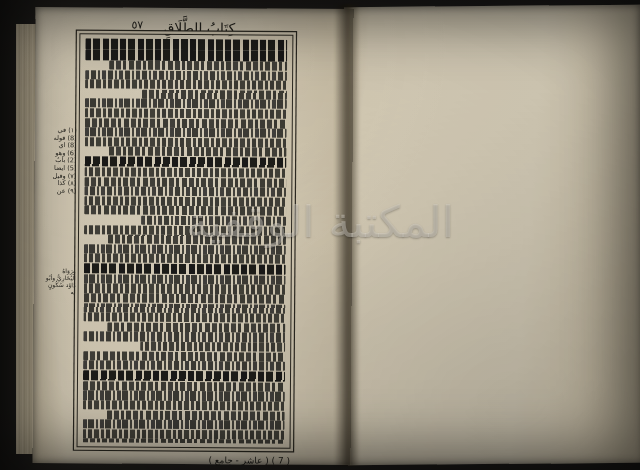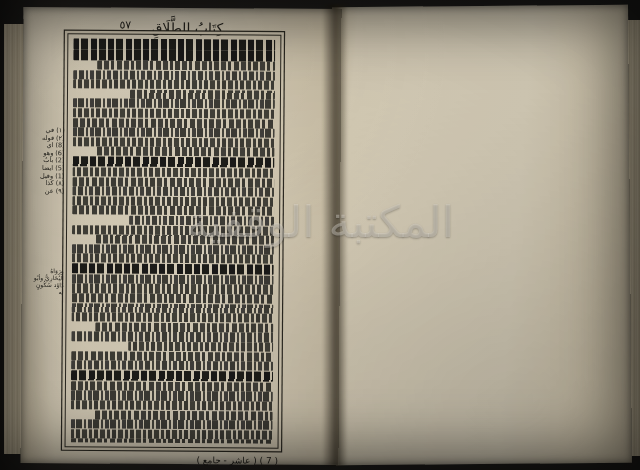--- a/index.html
+++ b/index.html
@@ -20,21 +20,21 @@
   .backdrop {
     position: absolute;
     inset: 0;
     background:
       linear-gradient(90deg, #171614 0%, #22201d 6%, #262320 12%, #1b1a18 100%);
   }
 
   
   .book {
     position: absolute;
-    left: 4px;
+    left: 16px;
     top: 0px;
     width: 610px;
     height: 470px;
   }
 
   
   .leaf {
     position: absolute;
     background: #d9cfb8;
     box-shadow: 0 0 8px rgba(0,0,0,0.55) inset;
@@ -293,26 +293,26 @@
             <div class="tline"></div>
             <div class="tline v2 mid"></div>
             <div class="tline v3"></div>
             <div class="tline"></div>
             <div class="tline v2"></div>
           </div>
       </div>
 
       <div class="margin-col left">
           <div class="mrow">(١) في</div>
-          <div class="mrow">(٢) قوله</div>
+          <div class="mrow">(8) قوله</div>
           <div class="mrow">(8) أي</div>
           <div class="mrow">(6) وهو</div>
           <div class="mrow">(2) بابُ</div>
           <div class="mrow">(5) أيضاً</div>
-          <div class="mrow">(1) وقيل</div>
+          <div class="mrow">(٧) وقيل</div>
           <div class="mrow">(٨) كذا</div>
           <div class="mrow">(٩) عن</div>
         </div>
       <div class="marg-block l1">ورَوَاهُ البُخَارِيُّ وأبُو دَاوُد سُكُونٍ له</div>
       <div class="footer left">( 7 ) ( عاشر - جامع )</div>
     </div>
 
     <div class="gutter"></div>
   </div>
 

